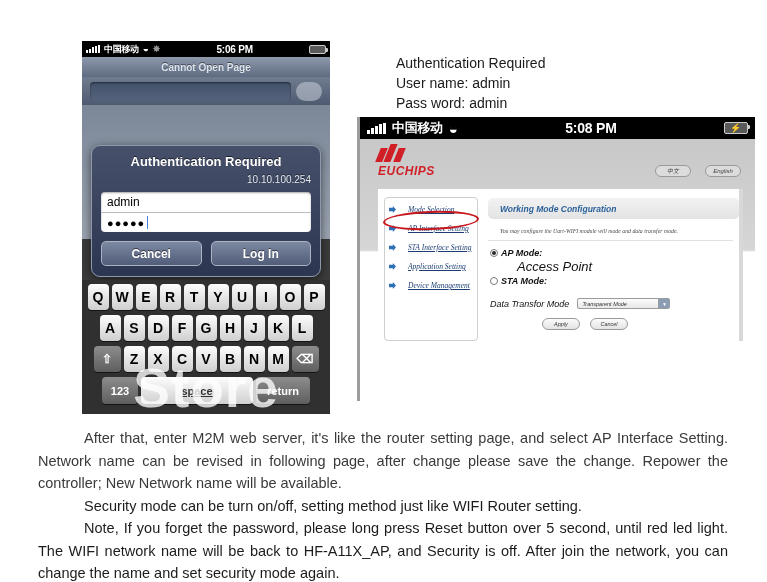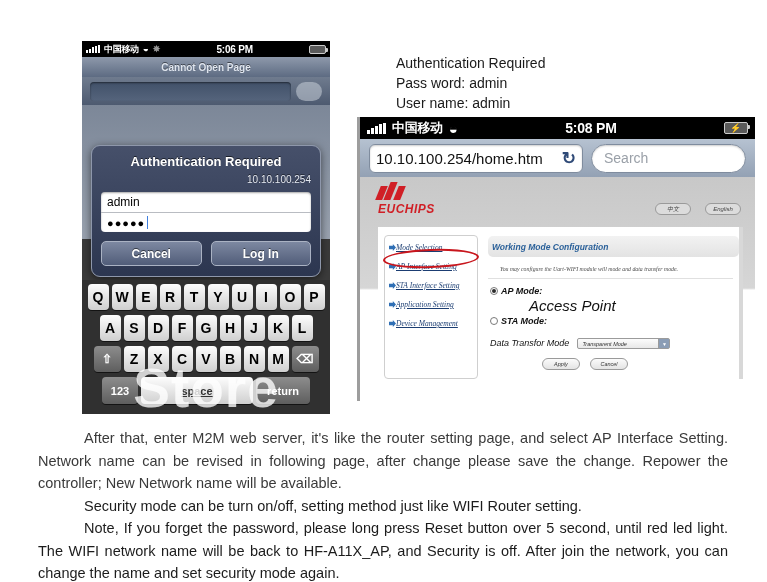--- a/index.html
+++ b/index.html
@@ -240,21 +240,21 @@
   }
   .web-body {
     position: absolute; left: 18px; right: 12px; top: 50px; bottom: 0;
     background: #fff; display: flex; gap: 10px; padding: 8px 4px 0 6px;
   }
   .sidebar {
     width: 94px; border: 1px solid #cfcfcf; border-radius: 4px;
     background: #fff; padding: 7px 4px; position: relative;
   }
   .nav-item {
-    display: flex; align-items: center; gap: 0;
+    display: flex; align-items: center; gap: 12px;
     margin-bottom: 10px; position: relative;
   }
   .nav-bullet {
     width: 7px; height: 7px; background: #2f6fb5;
     clip-path: polygon(0 25%, 55% 25%, 55% 0, 100% 50%, 55% 100%, 55% 75%, 0 75%);
     flex: none;
   }
   .nav-label {
     font-family: "Liberation Serif", serif;
     font-size: 7.5px; color: #1b3d72; text-decoration: underline;
@@ -262,42 +262,42 @@
   }
   .redcircle {
     position: absolute; left: -2px; top: 13px;
     width: 96px; height: 19px; border: 2px solid #c8161d;
     border-radius: 50%; transform: rotate(-2deg); pointer-events: none;
   }
   .main-col { flex: 1; padding-top: 1px; }
   .panel-head {
     height: 21px; border-radius: 5px;
     background: linear-gradient(#f2f2f2, #e3e3e3);
-    display: flex; align-items: center; padding: 0 4px;
+    display: flex; align-items: center; padding: 0 12px;
     color: #2a6099; font-size: 8.5px; font-weight: bold;
   }
   .panel-desc {
     font-family: "Liberation Serif", serif;
     font-size: 5.8px; color: #4b4b4b;
     padding: 9px 0 6px 12px; border-bottom: 1px solid #e0e0e0;
     margin-right: 6px;
   }
   .mode-block { padding: 7px 0 0 2px; }
   .mode-row { display: flex; align-items: center; gap: 3px; }
   .radio {
     width: 8px; height: 8px; border-radius: 50%;
     border: 1px solid #7a7a7a; background: #fff; flex: none;
     display: flex; align-items: center; justify-content: center;
   }
   .radio.on:after {
     content: ""; width: 4px; height: 4px; border-radius: 50%; background: #2b2b2b;
   }
   .mode-name { font-size: 9px; font-weight: bold; color: #111; }
-  .mode-sub { font-size: 15px; color: #111; padding-left: 27px; margin: 1px 12px 2px; }
-  .dt-row { display: flex; align-items: flex-start; gap: 8px; margin-top: 12px; }
+  .mode-sub { font-size: 13px; color: #111; padding-left: 27px; margin: 1px 0 2px; }
+  .dt-row { display: flex; align-items: center; gap: 8px; margin-top: 12px; }
   .dt-label { font-size: 9px; color: #111; }
   .dt-select {
     width: 93px; height: 11px; border: 1px solid #9b9b9b; border-radius: 2px;
     background: linear-gradient(#fcfcfc, #e8e8e8);
     display: flex; align-items: center; justify-content: space-between;
     padding: 0 0 0 4px; font-size: 5.5px; color: #333;
   }
   .dt-arrow {
     width: 11px; height: 100%; background: #8b9db5;
     border-left: 1px solid #9b9b9b;
@@ -416,50 +416,41 @@
         <div class="key dark num">123</div>
         <div class="key space">space</div>
         <div class="key dark ret">return</div>
       </div>
       <div class="watermark">Store</div>
     </div>
   </div>
 
   <div id="annot">
     <div>Authentication Required</div>
+    <div>User name: admin</div>
     <div>Pass word: admin</div>
-    <div>User name: admin</div>
   </div>
 
   <div id="phone2">
 
     <div class="statusbar statusbar2">
       <span class="sb-bars">
           <i></i>
           <i></i>
           <i></i>
           <i></i>
           <i></i>
         </span>
       <span class="sb-carrier">中国移动</span>
       <span class="sb-wifi">◒</span>
       <span class="sb-time">5:08 PM</span>
       <span class="sb-batt">⚡</span>
     </div>
 
 
-    <div class="urlbar2">
-      <div class="url-field">
-        <span class="url-text">10.10.100.254/home.htm</span>
-        <span class="reload-icon">↻</span>
-      </div>
-      <div class="search-field">
-        <span class="search-text">Search</span>
-      </div>
-    </div>
 
     <div class="web">
       <div class="web-head">
         <div class="logo-bars">
             <i></i>
             <i></i>
             <i></i>
           </div>
         <div class="logo-word">EUCHIPS</div>
         <div class="lang-row">

